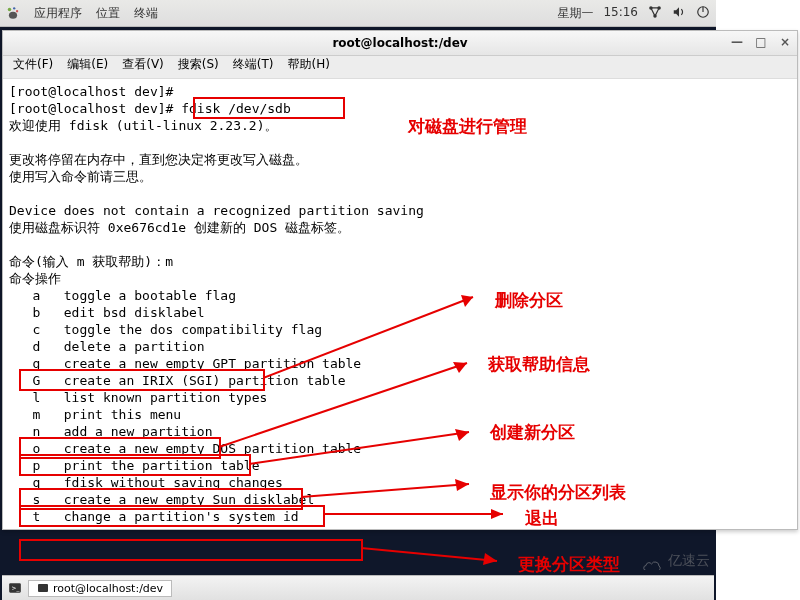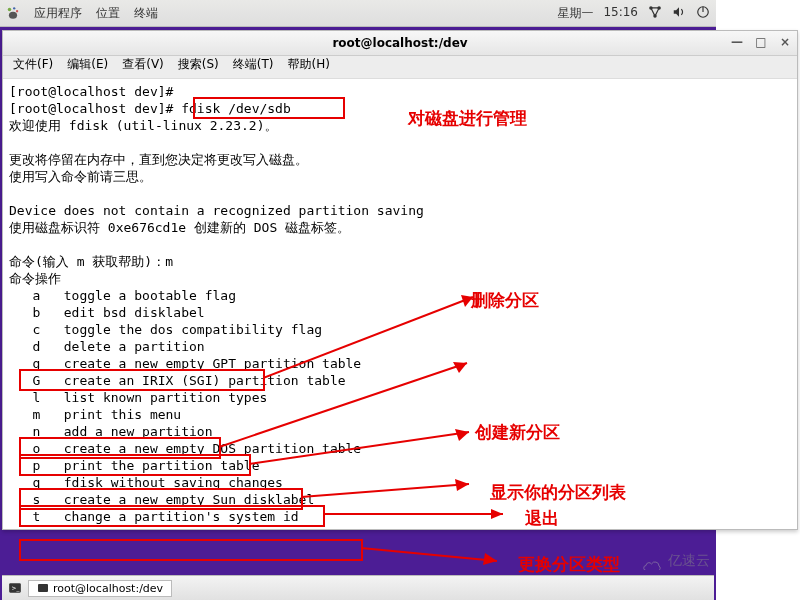--- a/index.html
+++ b/index.html
@@ -1,16 +1,16 @@
 <!DOCTYPE html>
 <html><head>
 <meta charset="utf-8">
 <style>
 html,body{margin:0;padding:0;width:800px;height:600px;overflow:hidden;font-family:"DejaVu Sans",sans-serif;background:#fff}
-.desktop{width:716px;height:600px;position:relative;background:#4c1d95}
+.desktop{width:716px;height:600px;position:relative;background:#0f172a}
 .topbar{height:26px;background:linear-gradient(#e9e9e7,#dedede);border-bottom:1px solid #bbb;display:flex;align-items:center;font-size:12px;color:#333;padding:0 6px}
 .topbar .left{display:flex;gap:14px;align-items:center}
 .topbar .spacer{flex:1}
 .topbar .right{display:flex;gap:10px;align-items:flex-start}
 .gnome-foot{width:14px;height:14px}
 .tray-ico{width:14px;height:14px;fill:#333}
 .window{position:absolute;left:2px;top:30px;width:794px;background:#ededed;border:1px solid #bbb;box-shadow:0 2px 4px rgba(0,0,0,.2)}
 .titlebar{height:24px;display:flex;align-items:center;justify-content:center;font-size:12px;font-weight:bold;position:relative;background:linear-gradient(#f7f7f7,#e6e6e6);border-bottom:1px solid #ccc}
 .winbtns{position:absolute;right:4px;top:3px;display:flex;gap:8px}
 .winbtn{width:16px;height:16px;display:flex;align-items:center;justify-content:center;font-size:12px;color:#555}
@@ -111,23 +111,24 @@
 <span>   t   change a partition's system id</span></div>
 
       <div class="box" style="left:190px;top:18px;width:148px;height:18px"></div>
       <div class="box" style="left:16px;top:290px;width:242px;height:18px"></div>
       <div class="box" style="left:16px;top:358px;width:198px;height:18px"></div>
       <div class="box" style="left:16px;top:375px;width:228px;height:18px"></div>
       <div class="box" style="left:16px;top:409px;width:280px;height:18px"></div>
       <div class="box" style="left:16px;top:426px;width:302px;height:18px"></div>
       <div class="box" style="left:16px;top:460px;width:340px;height:18px"></div>
 
-      <span class="annot" style="left:405px;top:28px">对磁盘进行管理</span>
-      <span class="annot" style="left:468px;top:210px">删除分区</span>
-      <span class="annot" style="left:472px;top:342px">创建新分区</span>
+      <span class="annot" style="left:405px;top:36px">对磁盘进行管理</span>
+      <span class="annot" style="left:492px;top:210px">删除分区</span>
+      <span class="annot" style="left:485px;top:274px">获取帮助信息</span>
+      <span class="annot" style="left:487px;top:342px">创建新分区</span>
       <span class="annot" style="left:487px;top:402px">显示你的分区列表</span>
       <span class="annot" style="left:522px;top:428px">退出</span>
       <span class="annot" style="left:515px;top:474px">更换分区类型</span>
 
       <svg class="arrow" style="left:260px;top:200px;width:230px;height:100px">
           <line x1="0" y1="99" x2="210" y2="18"></line>
           <polygon points="210,18 198,16 202,28"></polygon>
         </svg>
       <svg class="arrow" style="left:216px;top:274px;width:265px;height:95px">
           <line x1="0" y1="94" x2="248" y2="10"></line>

